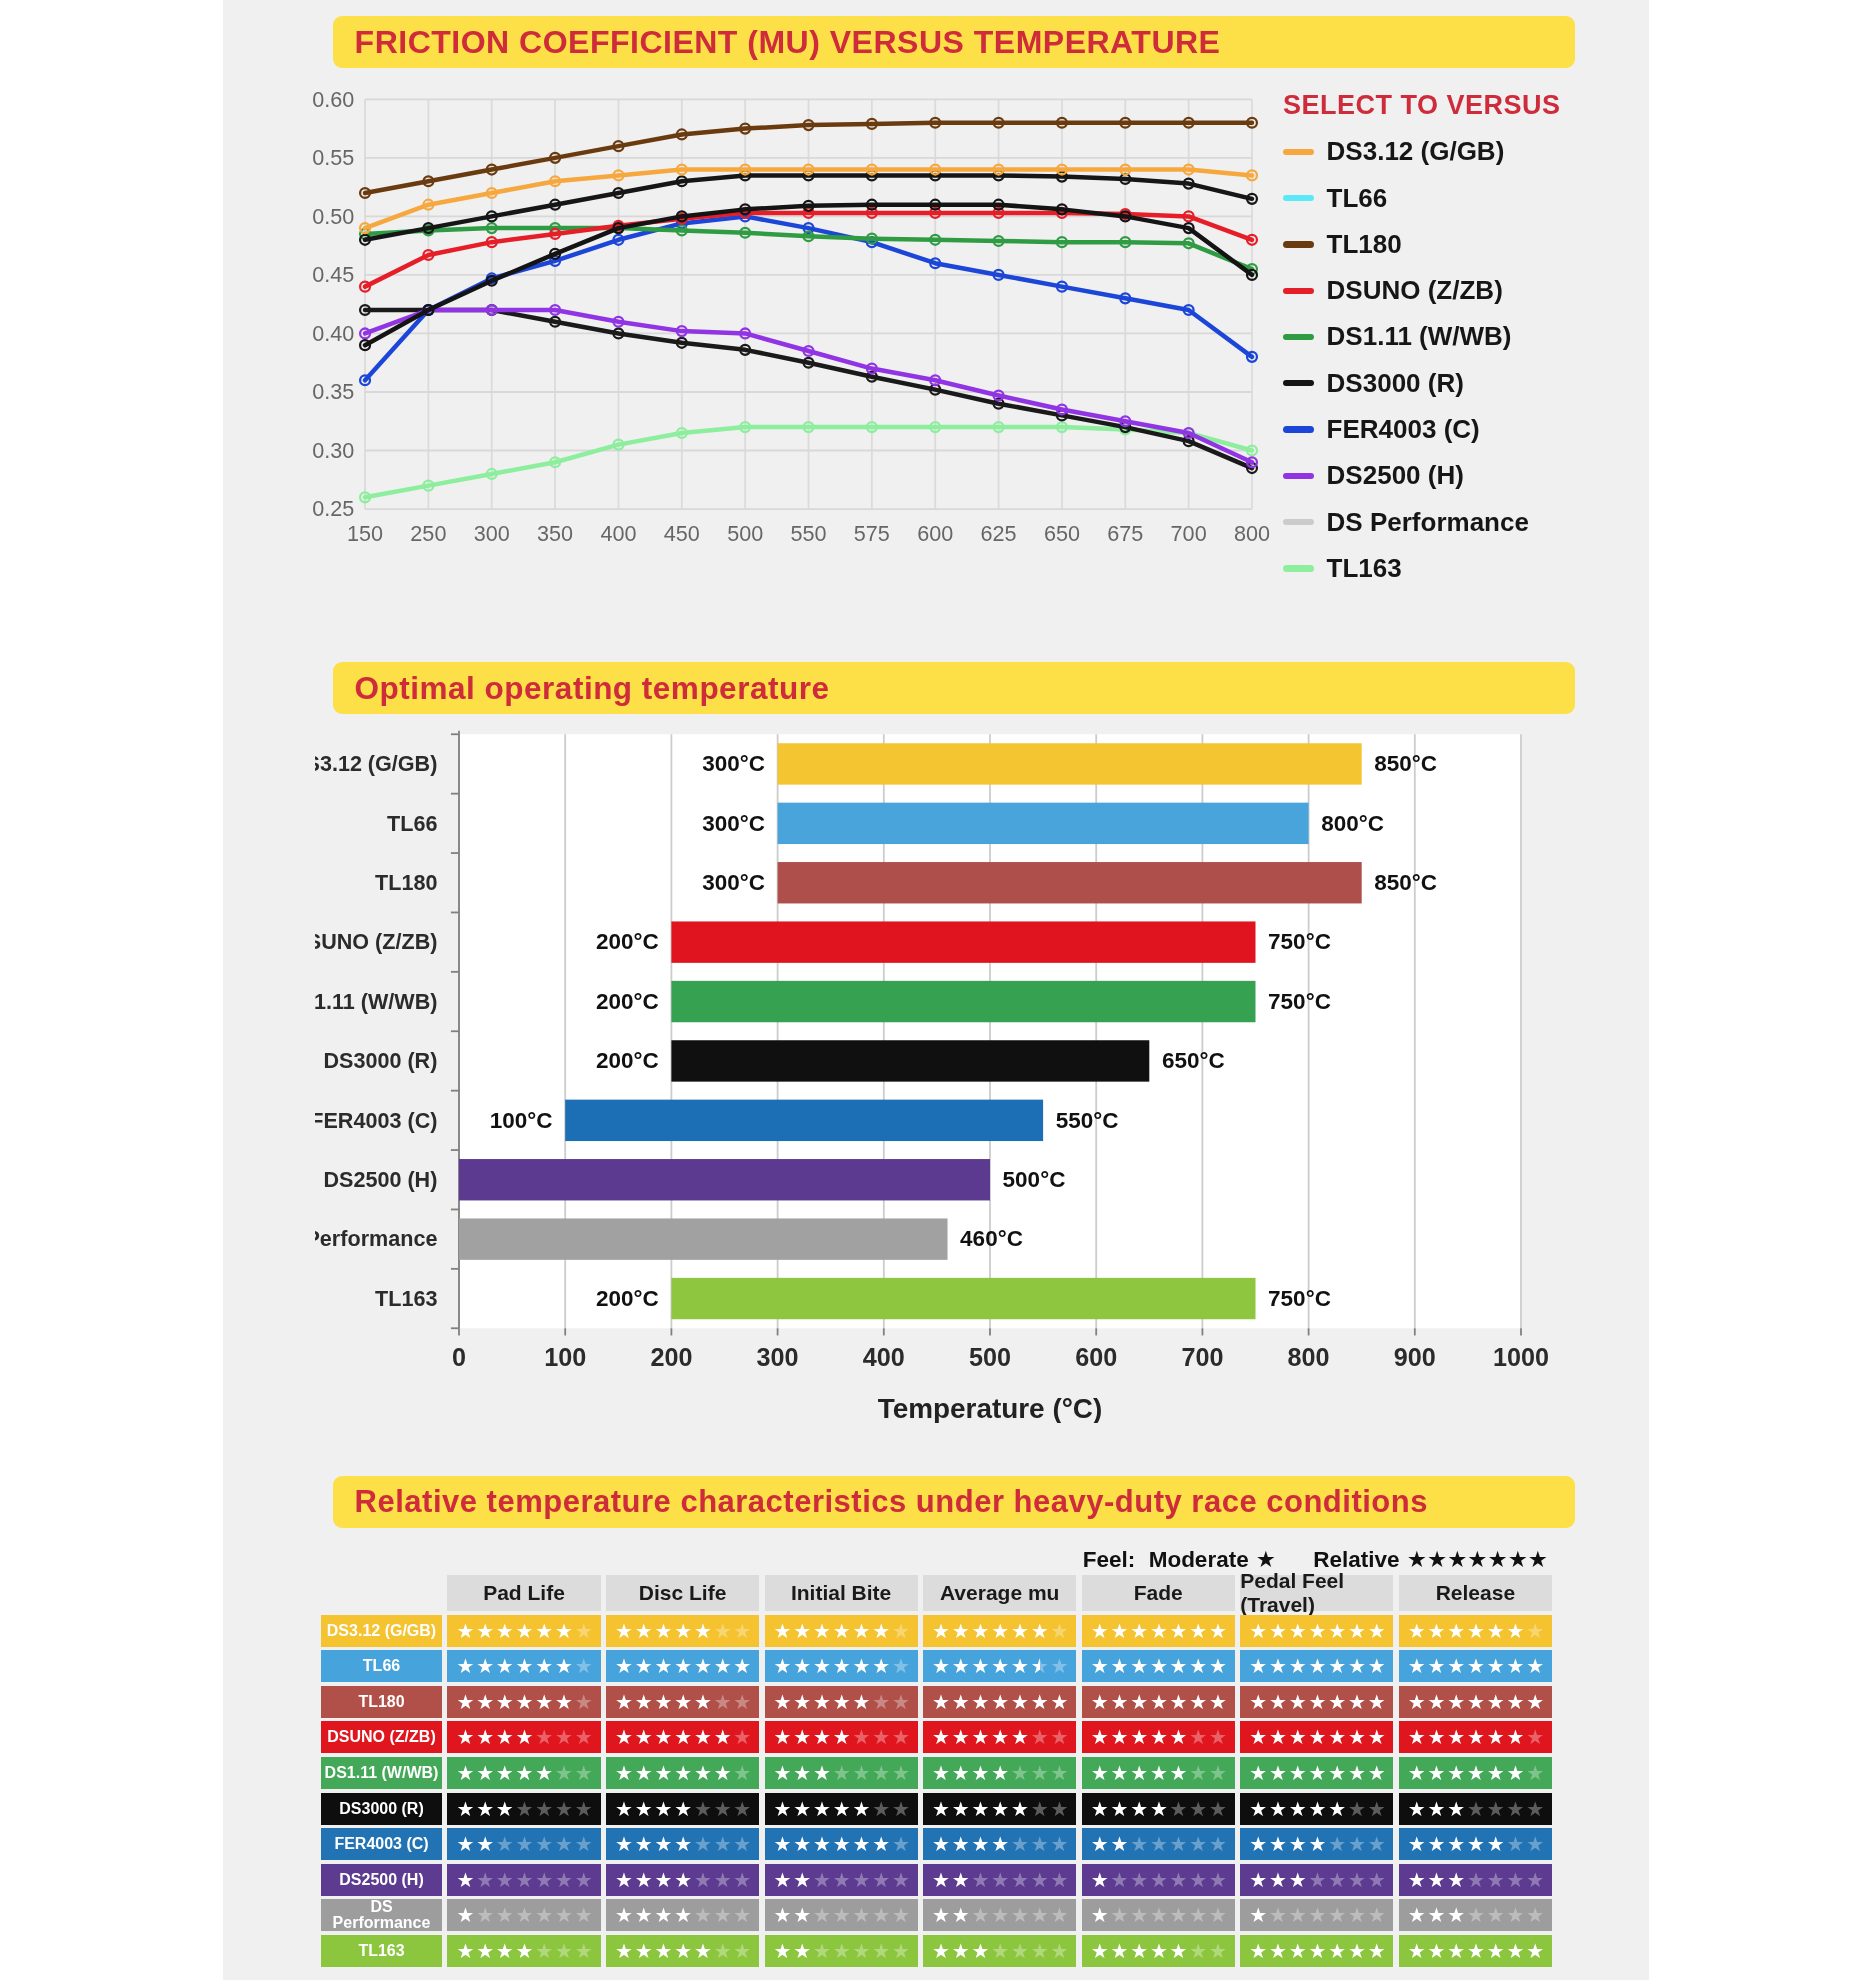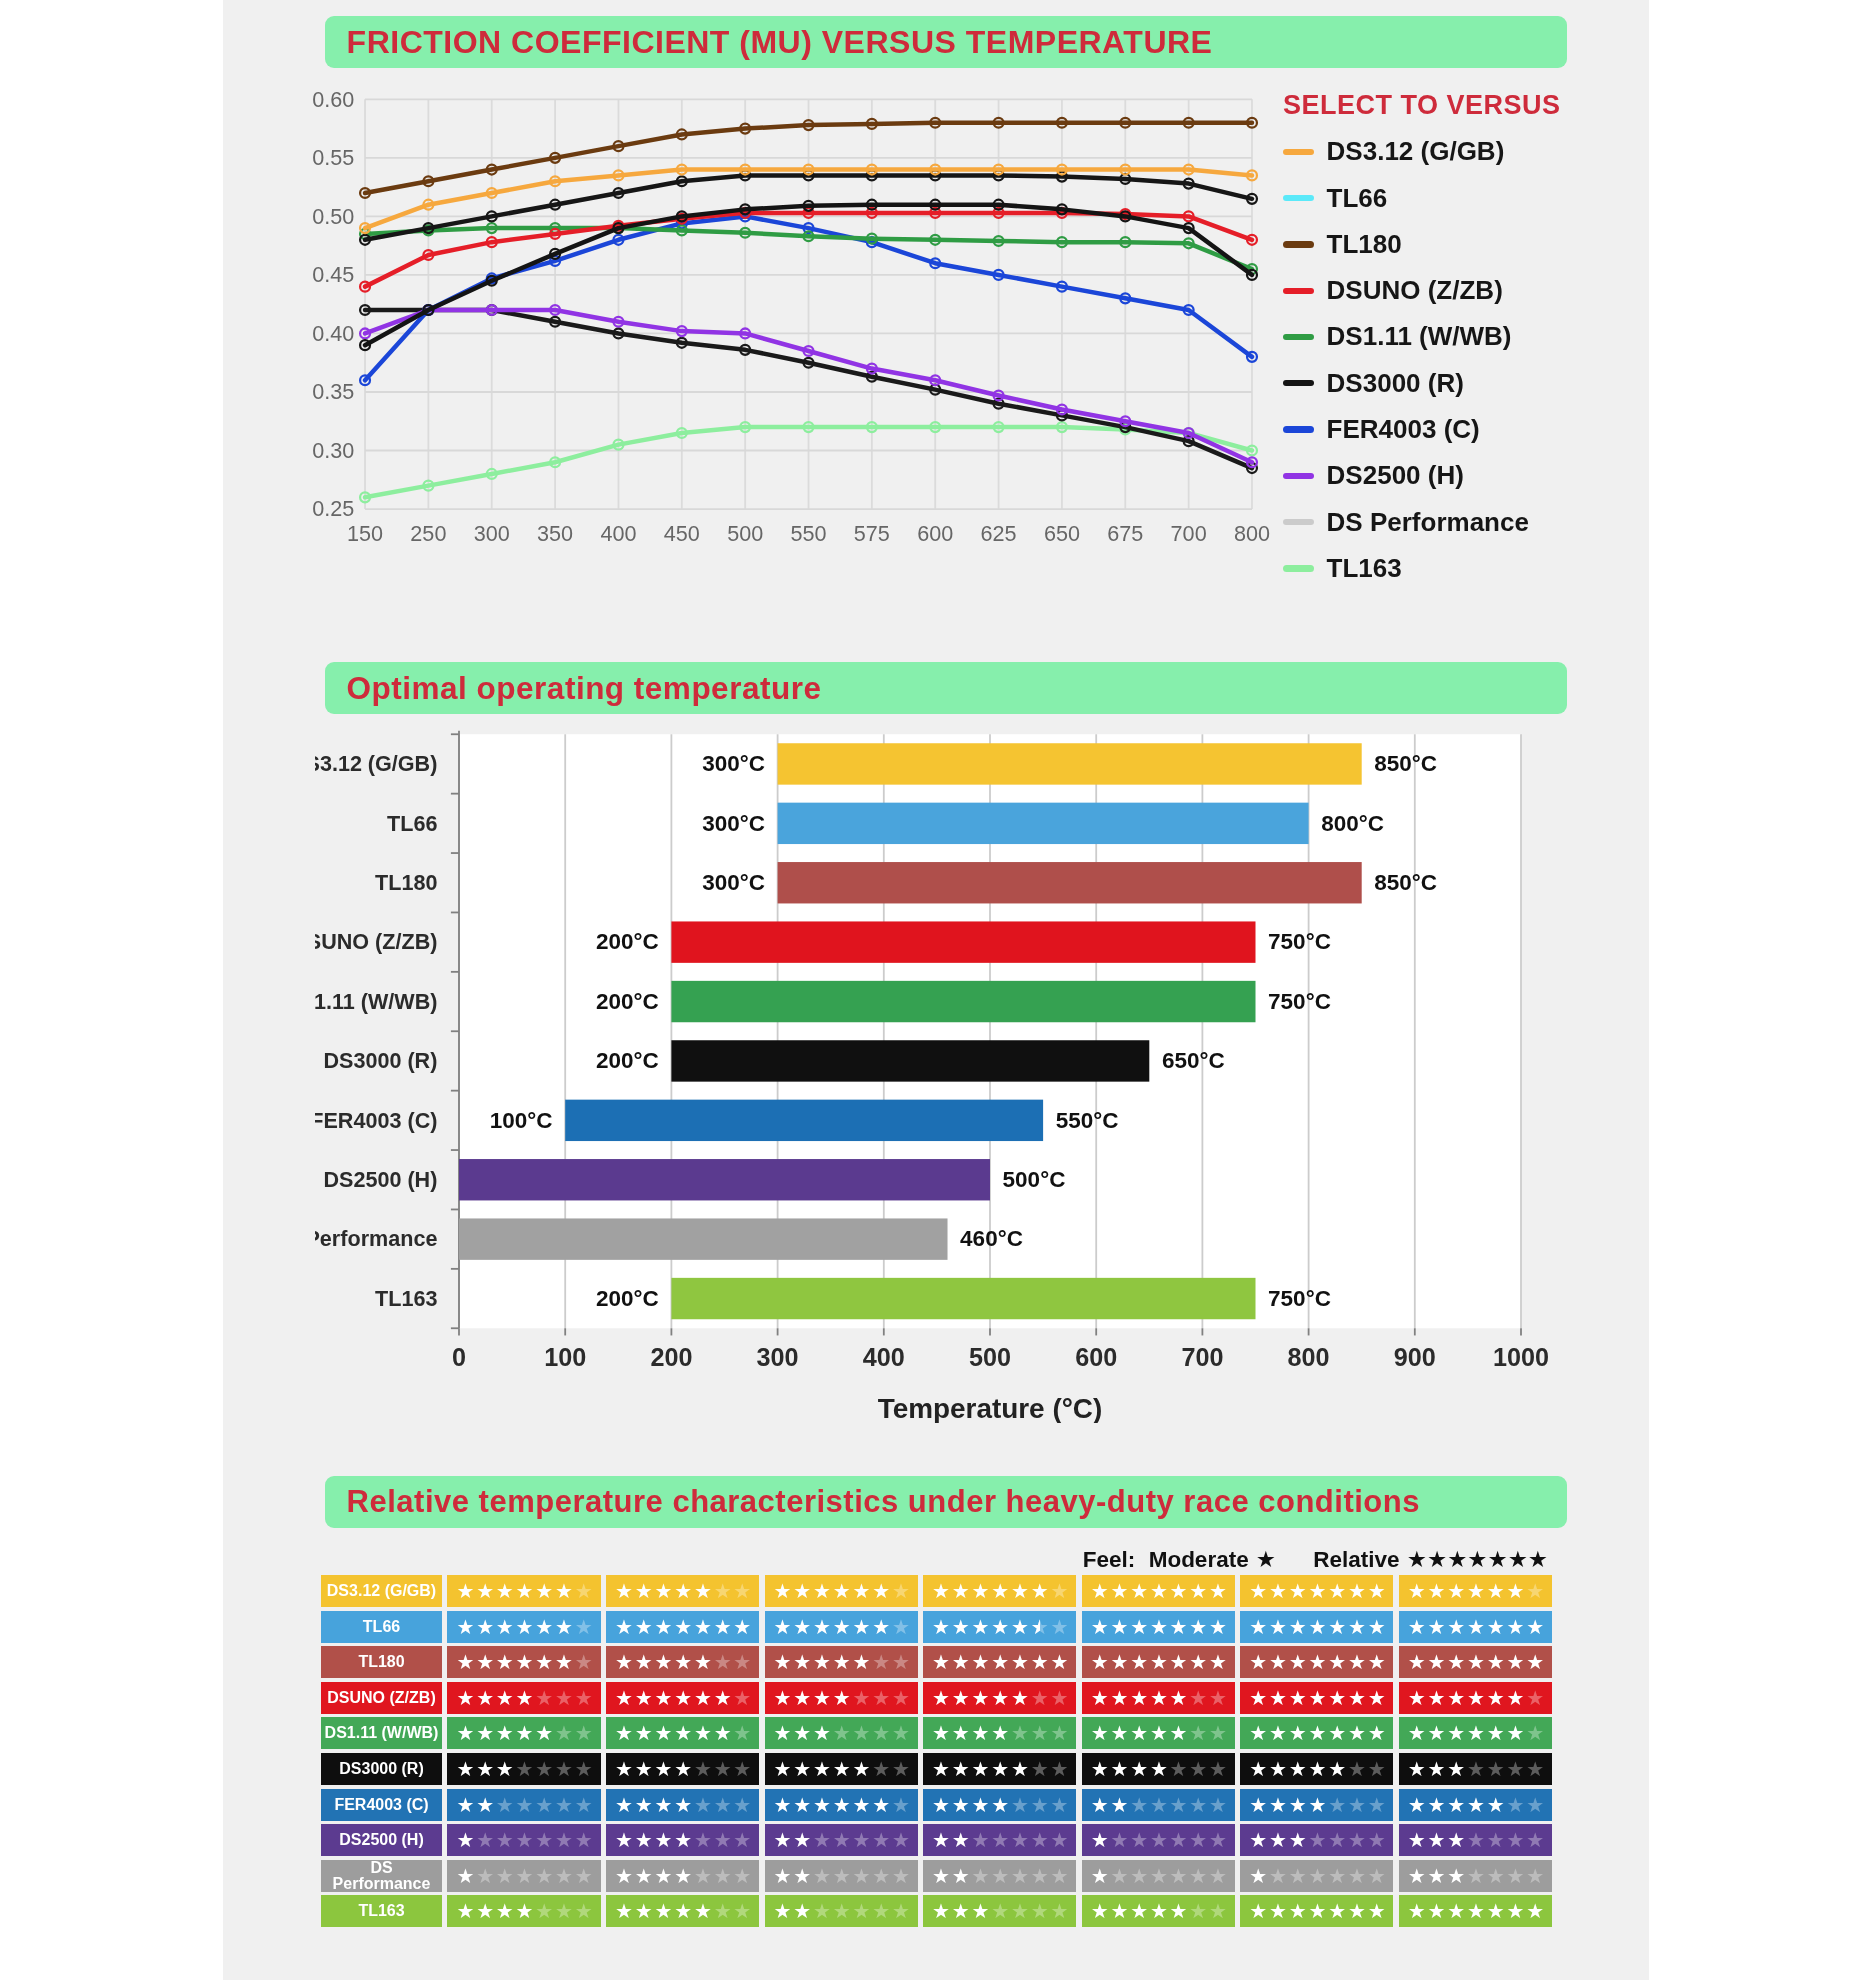--- a/index.html
+++ b/index.html
@@ -3,21 +3,21 @@
 <meta charset="utf-8">
 <style>
   html,body{margin:0;padding:0;}
   body{
     width:1874px;height:1980px;position:relative;overflow:hidden;
     background:#ffffff;
     font-family:"Liberation Sans","DejaVu Sans",sans-serif;
   }
   .panel{position:absolute;left:223px;top:0;width:1426px;height:1980px;background:#f0f0f0;}
   .titlebar{
-    position:absolute;left:325px;width:1242px;height:52px;background:#86efac;border-radius:9px;
+    position:absolute;left:333px;width:1242px;height:52px;background:#fde047;border-radius:9px;
     display:flex;align-items:center;padding-left:21.6px;box-sizing:border-box;
   }
   .titlebar span{font-weight:800;color:#ce2b3b;letter-spacing:0.5px;}
   #tb1{top:16px}#tb1 span{font-size:32px}
   #tb2{top:662px}#tb2 span{font-size:31.5px}
   #tb3{top:1476px}#tb3 span{font-size:31px}
   #line-chart{position:absolute;left:302px;top:83px;}
   #legend{position:absolute;left:1283px;top:90px;width:288px;}
   #legend-title{font-size:27px;font-weight:800;color:#ce2b3b;letter-spacing:0.5px;}
   .legend-item{display:flex;align-items:center;margin-top:15.3px;cursor:pointer;}
@@ -443,20 +443,30 @@
 </div>
 
 <div id="note">
   <span>Feel:</span><span class="sgap"></span>
   <span>Moderate</span><span class="sgap"></span><span>★</span><span class="gap"></span>
   <span>Relative</span><span class="sgap"></span><span>★★★★★★★</span>
 </div>
 
 <div id="perf-table">
     <div class="trow">
+      <div class="thspacer"></div>
+      <div class="thcell">Pad Life</div>
+      <div class="thcell">Disc Life</div>
+      <div class="thcell">Initial Bite</div>
+      <div class="thcell">Average mu</div>
+      <div class="thcell">Fade</div>
+      <div class="thcell">Pedal Feel (Travel)</div>
+      <div class="thcell">Release</div>
+    </div>
+    <div class="trow">
       <div class="tlabel" style="background: rgb(244, 195, 47);">DS3.12 (G/GB)</div>
       <div class="tcell" style="background: rgb(244, 195, 47);">
         <span class="st">★</span>
         <span class="st">★</span>
         <span class="st">★</span>
         <span class="st">★</span>
         <span class="st">★</span>
         <span class="st">★</span>
         <span class="st dim">★</span>
       </div>

